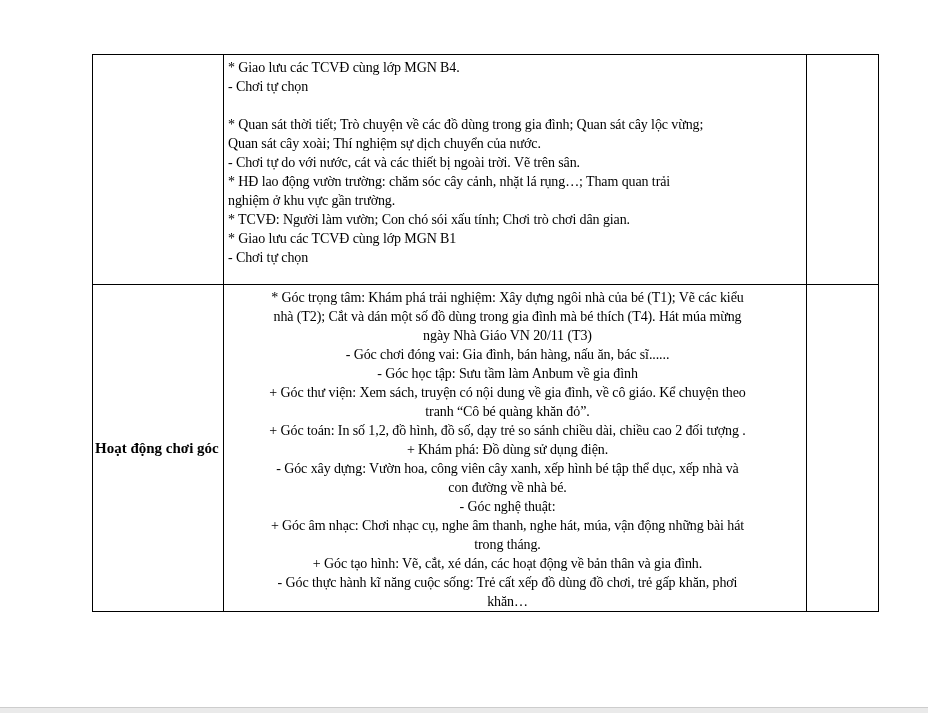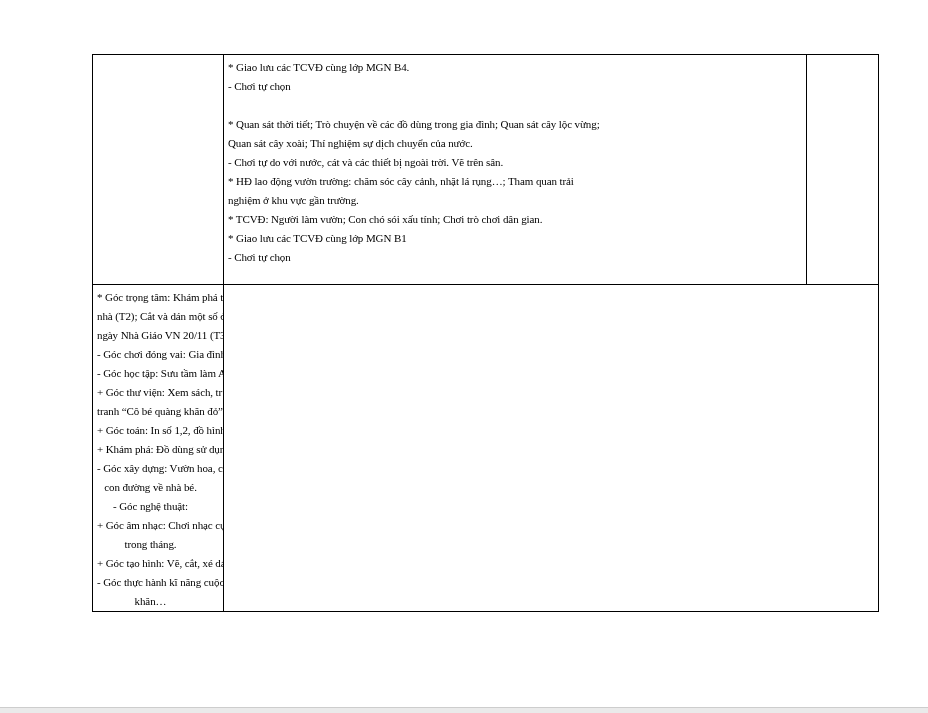--- a/index.html
+++ b/index.html
@@ -31,21 +31,21 @@
   }
   .cell {
     box-sizing: border-box;
     border-right: 1.5px solid #000000;
     border-bottom: 1.5px solid #000000;
     overflow: hidden;
   }
   .cell.last-col { border-right: none; }
   .cell.last-row { border-bottom: none; text-align: center; }
   .content-cell {
-    font-size: 11px;
+    font-size: 14px;
     line-height: 19px;
     letter-spacing: -0.1px;
     padding: 3px 19px 0 4px;
     white-space: pre;
   }
   .label-cell {
     display: flex;
     align-items: center;
     font-weight: bold;
     font-size: 15px;
@@ -80,20 +80,21 @@
 Quan sát cây xoài; Thí nghiệm sự dịch chuyển của nước.
 - Chơi tự do với nước, cát và các thiết bị ngoài trời. Vẽ trên sân.
 * HĐ lao động vườn trường: chăm sóc cây cảnh, nhặt lá rụng…; Tham quan trải
 nghiệm ở khu vực gần trường.
 * TCVĐ: Người làm vườn; Con chó sói xấu tính; Chơi trò chơi dân gian.
 * Giao lưu các TCVĐ cùng lớp MGN B1
 - Chơi tự chọn</div>
 
     <div class="cell last-col"></div>
 
+    <div class="cell label-cell last-row">Hoạt động chơi góc</div>
 
     <div class="cell content-cell last-row">* Góc trọng tâm: Khám phá trải nghiệm: Xây dựng ngôi nhà của bé (T1); Vẽ các kiểu
 nhà (T2); Cắt và dán một số đồ dùng trong gia đình mà bé thích (T4). Hát múa mừng
 ngày Nhà Giáo VN 20/11 (T3)
 - Góc chơi đóng vai: Gia đình, bán hàng, nấu ăn, bác sĩ......
 - Góc học tập: Sưu tầm làm Anbum về gia đình
 + Góc thư viện: Xem sách, truyện có nội dung về gia đình, về cô giáo. Kể chuyện theo
 tranh “Cô bé quàng khăn đỏ”.
 + Góc toán: In số 1,2, đồ hình, đồ số, dạy trẻ so sánh chiều dài, chiều cao 2 đối tượng .
 + Khám phá: Đồ dùng sử dụng điện.

